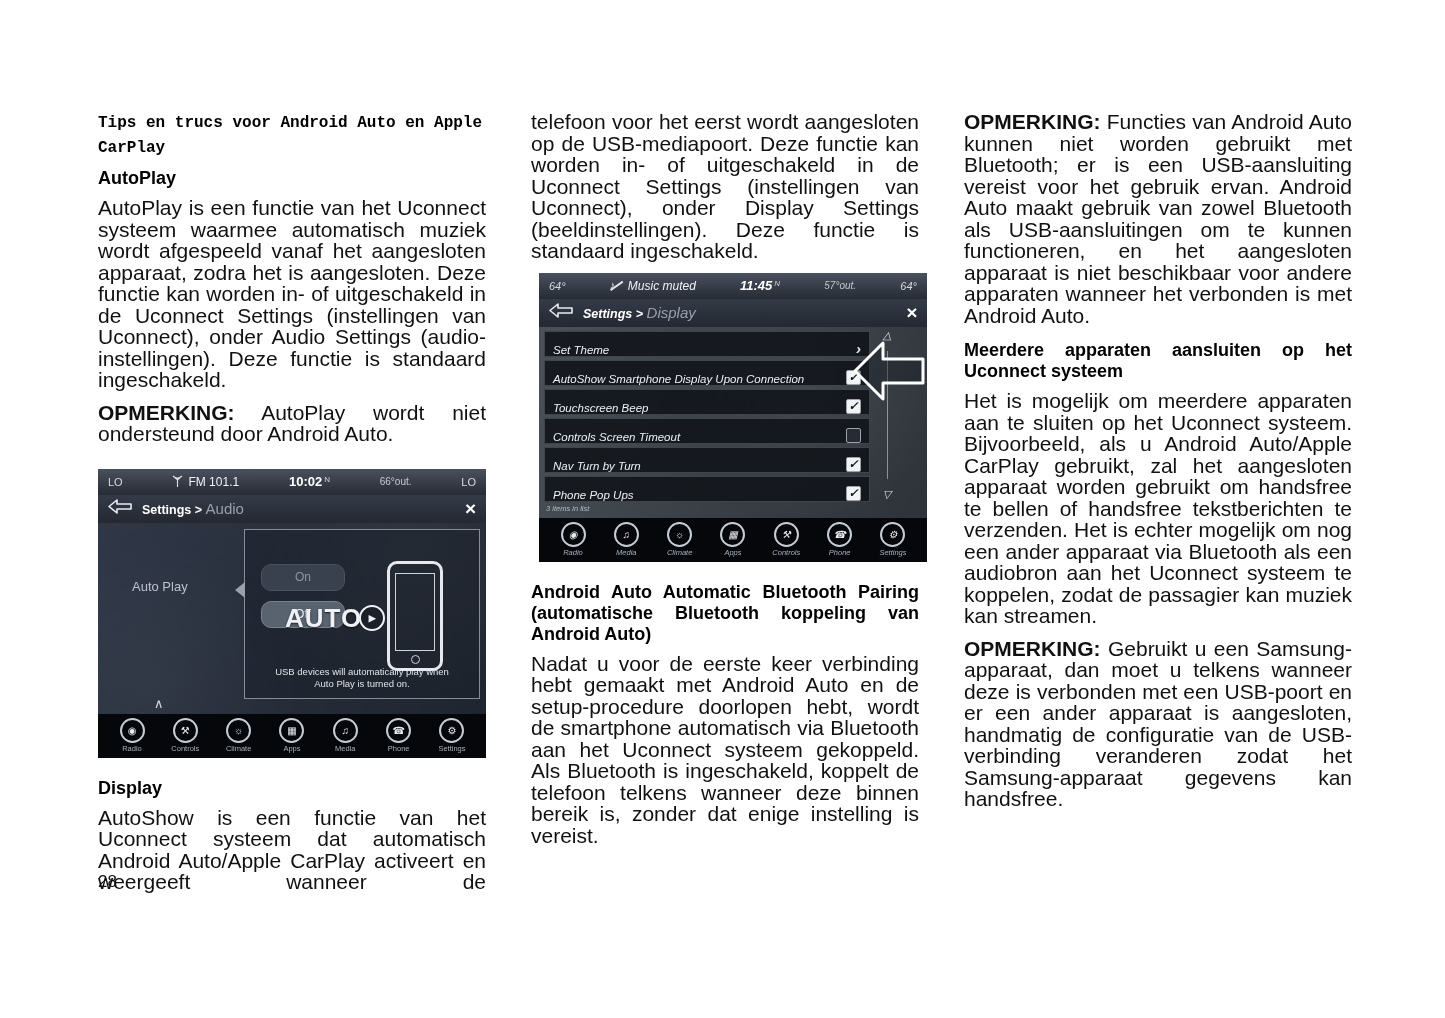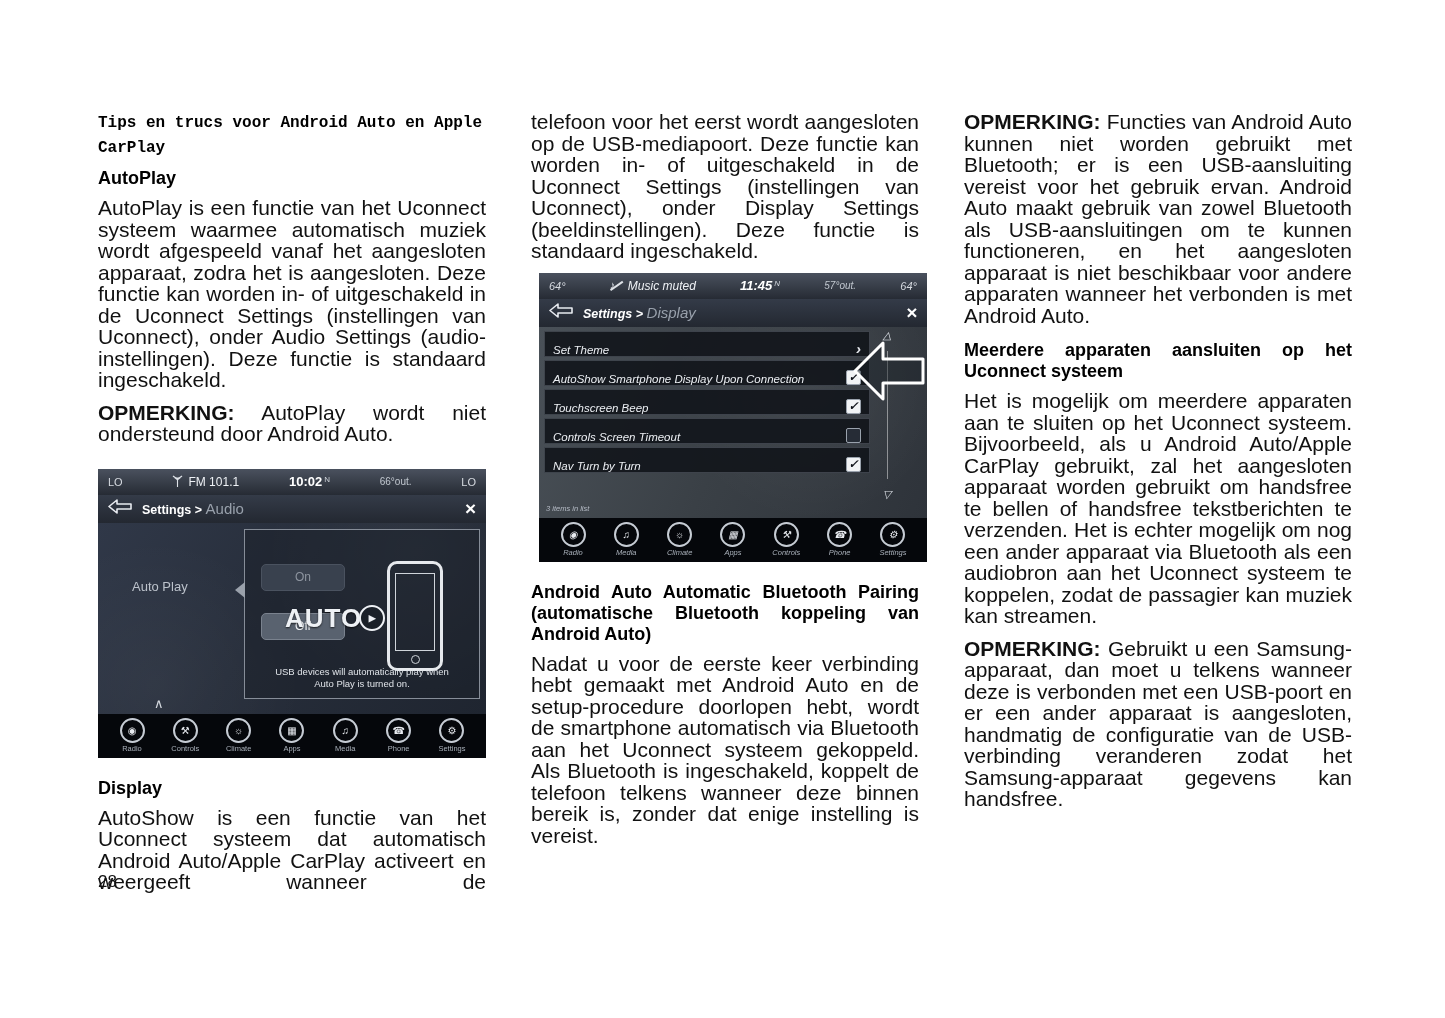--- a/index.html
+++ b/index.html
@@ -52,22 +52,22 @@
     background:
       radial-gradient(circle at 82% 15%, rgba(255,255,255,0.05), transparent 42%),
       radial-gradient(circle at 15% 85%, rgba(255,255,255,0.04), transparent 40%),
       linear-gradient(125deg,#303848 0%,#272e3b 45%,#1f2530 100%); }
   .ap-label { position:absolute; left:34px; top:56px; font-size:13px; color:#bcc2cb; }
   .ap-panel { position:absolute; left:146px; top:6px; right:6px; height:168px;
               border:1px solid #868d98; background:rgba(28,33,42,0.55); }
   .ap-panel::before { content:""; position:absolute; left:-10px; top:52px;
               border-top:8px solid transparent; border-bottom:8px solid transparent; border-right:10px solid #9aa1ab; }
   .ap-buttons { position:absolute; left:16px; top:34px; }
-  .ap-btn { width:82px; height:25px; border-radius:5px; display:flex; align-items:center; justify-content:center;
-            font-size:12px; margin-bottom:22px; cursor:default; }
+  .ap-btn { width:82px; height:25px; border-radius:10px; display:flex; align-items:center; justify-content:center;
+            font-size:12px; margin-bottom:10px; cursor:default; }
   .ap-btn.on  { background:#39414e; color:#8d949f; border:1px solid #4a525f; }
   .ap-btn.off { background:#59626f; color:#f1f3f6; border:1px solid #7a828e; }
   .phone-wrap { position:absolute; right:22px; top:29px; width:130px; height:130px; }
   .phone { position:absolute; right:14px; top:2px; width:50px; height:104px; border:3px solid #e6e9ed; border-radius:10px; }
   .phone::before { content:""; position:absolute; left:5px; right:5px; top:9px; bottom:17px; border:1px solid #cfd4da; }
   .phone::after  { content:""; position:absolute; left:50%; bottom:4px; width:7px; height:7px; margin-left:-4px;
                    border:1px solid #cfd4da; border-radius:50%; }
   .auto-text { position:absolute; left:-42px; top:44px; font-size:26px; font-weight:bold; letter-spacing:1px;
                color:#eef1f5; text-shadow:0 1px 2px rgba(0,0,0,0.7); display:flex; align-items:center; }
   .play { width:22px; height:22px; border:2px solid #eef1f5; border-radius:50%; display:flex; align-items:center;
@@ -243,20 +243,24 @@
               <span class="checkbox checked"></span>
             </div>
             <div class="s2-row">
               <span>Controls Screen Timeout</span>
               <span class="checkbox"></span>
             </div>
             <div class="s2-row">
               <span>Nav Turn by Turn</span>
               <span class="checkbox checked"></span>
             </div>
+            <div class="s2-row">
+              <span>Phone Pop Ups</span>
+              <span class="checkbox checked"></span>
+            </div>
           </div>
           <div class="s2-items">3 items in list</div>
           <div class="s2-scroll">
             <span>△</span>
             <span>▽</span>
           </div>
           <svg class="s2-arrow" width="72" height="64" viewBox="0 0 72 64">
             <polygon points="2,32 30,4 30,20 70,20 70,44 30,44 30,60" fill="rgba(25,30,38,0.45)" stroke="#ffffff" stroke-width="3" stroke-linejoin="round"></polygon>
           </svg>
         </div>

